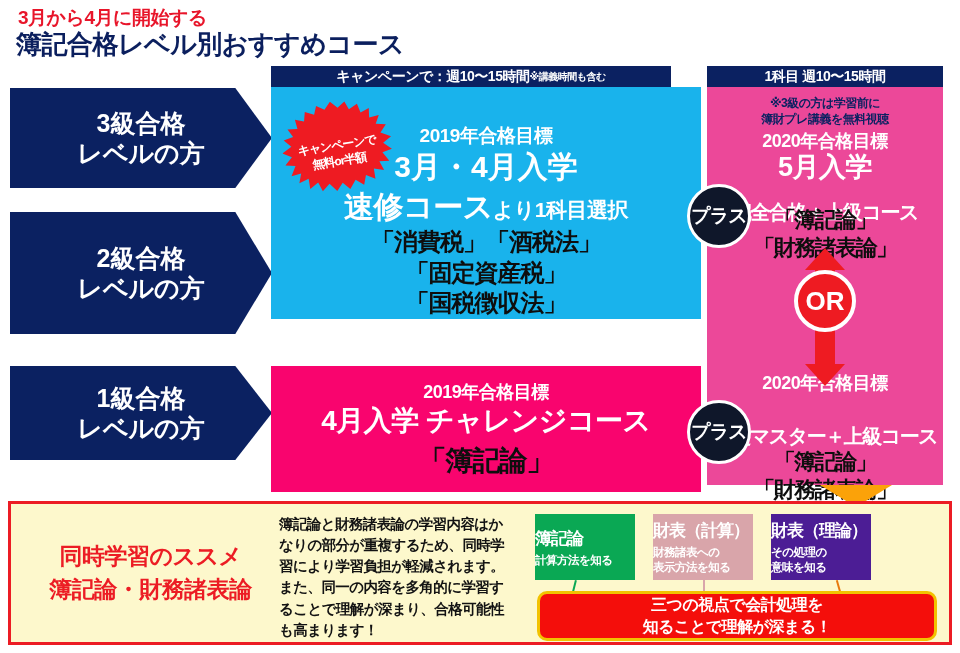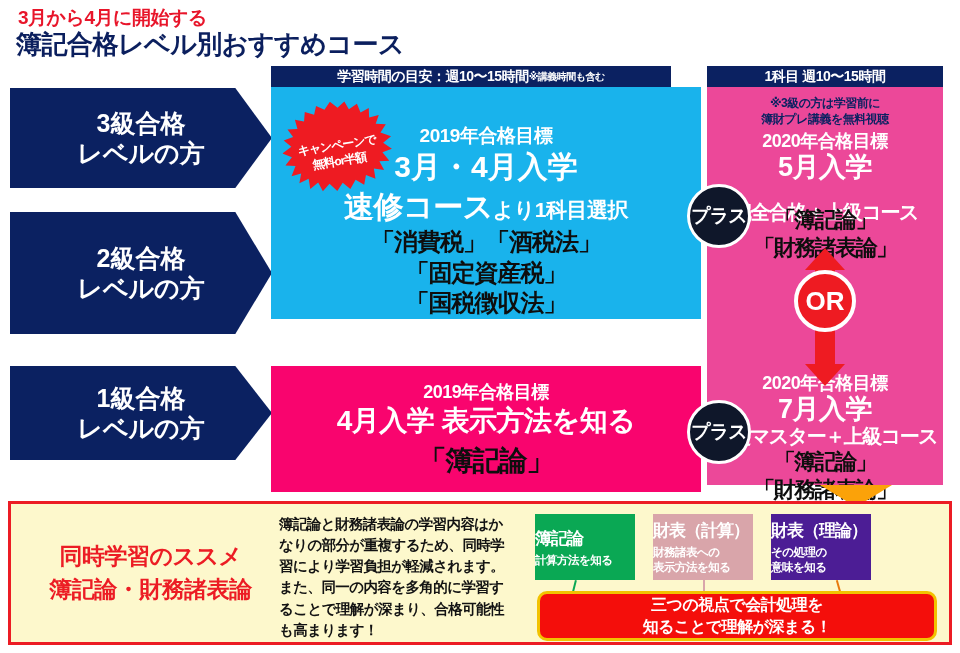--- a/index.html
+++ b/index.html
@@ -216,21 +216,21 @@
 </style>
 </head>
 <body>
 
 <div class="stage">
 
   <div class="title-sub">3月から4月に開始する</div>
   <div class="title-main">簿記合格レベル別おすすめコース</div>
 
   <div class="hdr hdr-center">
-    <span>学習時間の目安：週10〜15時間</span>
+    <span>キャンペーンで：週10〜15時間</span>
     <span class="small">※講義時間も含む</span>
   </div>
   <div class="hdr hdr-right">
     <span>1科目 週10〜15時間</span>
   </div>
 
   <div class="navy-arrow navy-1">
     <span>3級合格</span>
     <span>レベルの方</span>
   </div>
@@ -256,38 +256,37 @@
     </div>
   </div>
 
   <div class="burst">
     <span>キャンペーンで</span>
     <span>無料or半額</span>
   </div>
 
   <div class="pink-panel">
     <div class="lbl-2019">2019年合格目標</div>
-    <div class="lbl-course">4月入学 表示方法を知る</div>
+    <div class="lbl-course">4月入学 チャレンジコース</div>
     <div class="lbl-subject">「簿記論」</div>
   </div>
 
   <div class="orange-panel">
     <div class="o-note">
       <div>※3級の方は学習前に</div>
       <div>簿財プレ講義を無料視聴</div>
     </div>
 
     <div class="o-goal top-goal">2020年合格目標</div>
     <div class="o-month top-month">5月入学</div>
     <div class="o-course top-course">完全合格＋上級コース</div>
     <div class="o-subj top-subj1">「簿記論」</div>
     <div class="o-subj top-subj2">「財務諸表論」</div>
 
     <div class="o-goal bot-goal">2020年合格目標</div>
-    <div class="o-month bot-month">7月入学</div>
     <div class="o-course bot-course">基礎マスター＋上級コース</div>
     <div class="o-subj bot-subj1">「簿記論」</div>
     <div class="o-subj bot-subj2">「財務諸表論」</div>
   </div>
 
   <div class="or-arrow">
     <div class="head-up"></div>
     <div class="shaft"></div>
     <div class="head-dn"></div>
   </div>

